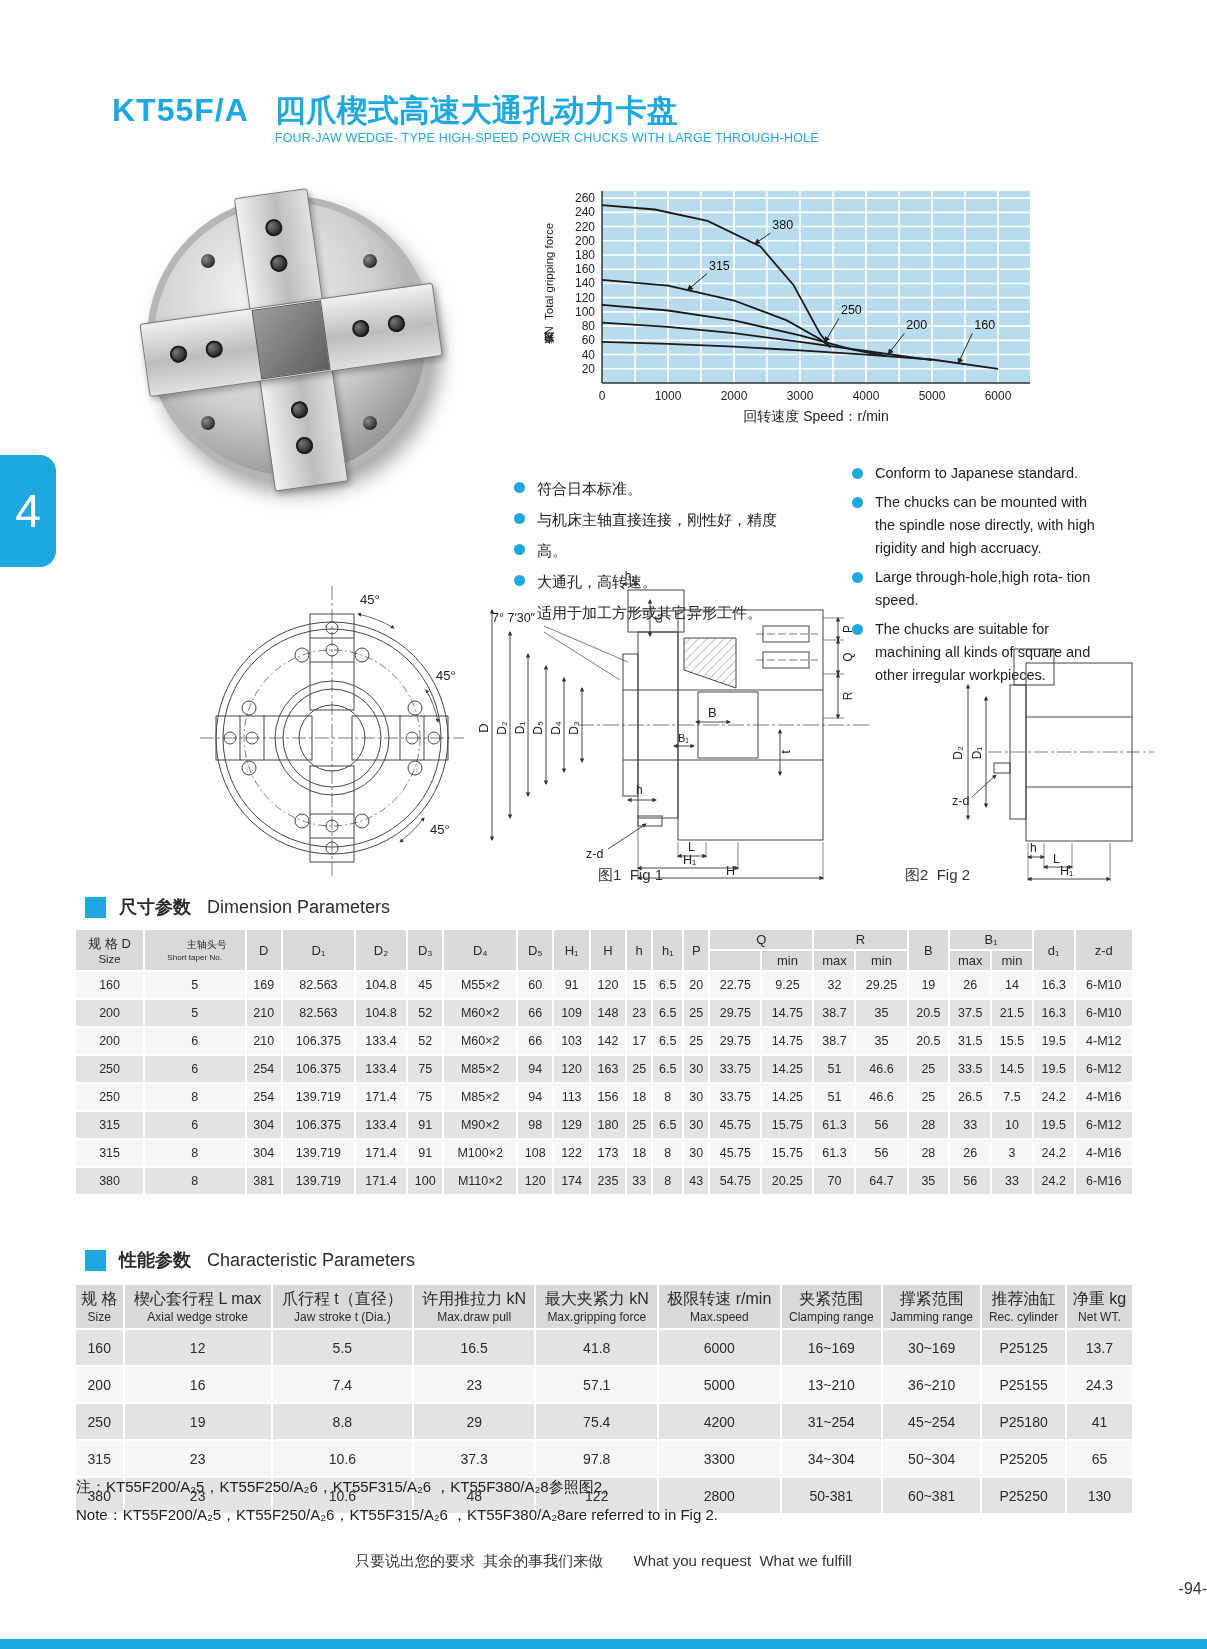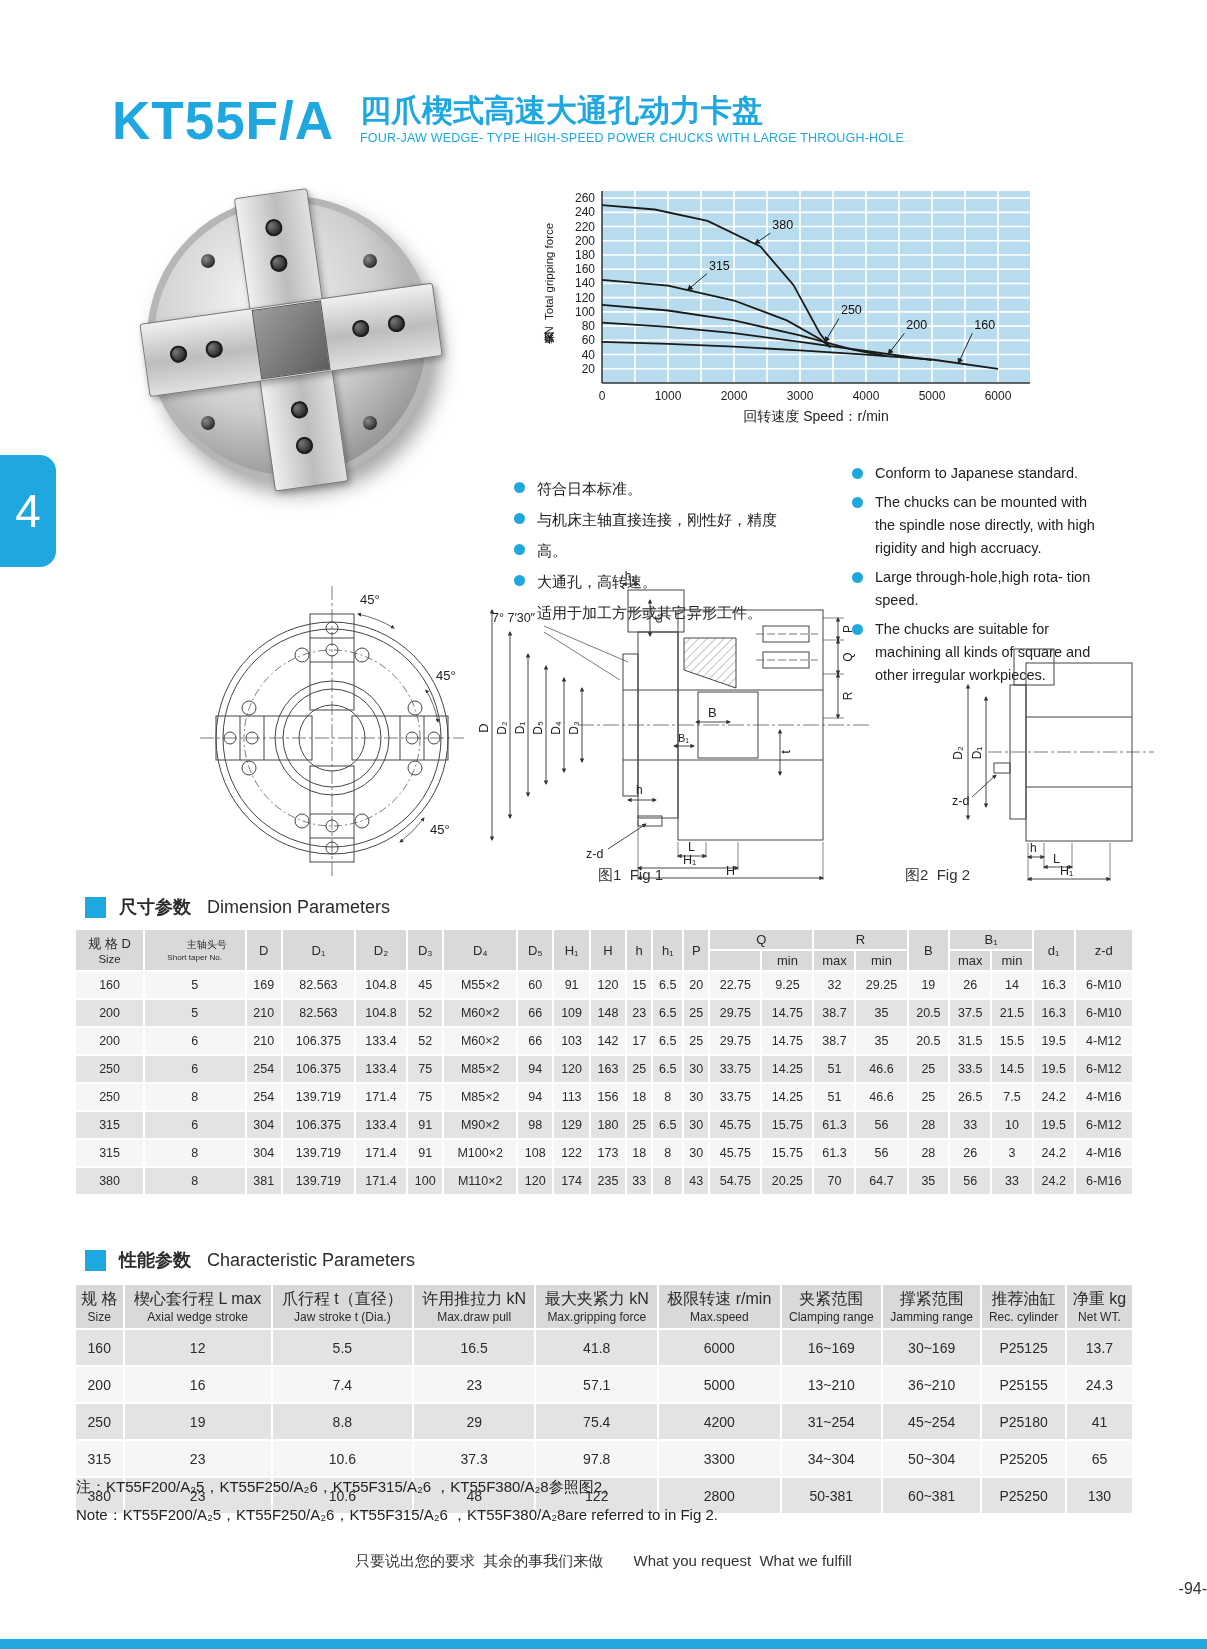--- a/index.html
+++ b/index.html
@@ -11,21 +11,21 @@
   .page{position:relative;width:1207px;height:1649px;background:#fff;overflow:hidden;
         font-family:"Liberation Sans","DejaVu Sans",sans-serif;color:var(--ink);}
 
   
   .tab4{position:absolute;left:0;top:455px;width:56px;height:112px;background:var(--blue);
         border-radius:0 16px 16px 0;color:#fff;font-size:46px;display:flex;align-items:center;
         justify-content:center;font-weight:400;}
 
   
   .hdr{position:absolute;left:112px;top:94px;display:flex;align-items:flex-start;}
-  .model{color:var(--blue);font-size:53px;font-weight:bold;letter-spacing:1px;line-height:1;}
+  .model{color:var(--blue);font-size:32px;font-weight:bold;letter-spacing:1px;line-height:1;}
   .titles{margin-left:26px;}
   .title-cn{color:var(--blue);font-size:31px;font-weight:bold;line-height:1.1;}
   .title-en{color:var(--blue);font-size:12.5px;letter-spacing:.2px;margin-top:3px;}
 
   
   .chuck{position:absolute;left:135px;top:188px;width:320px;height:308px;}
   .disc{position:absolute;left:12px;top:8px;width:286px;height:286px;border-radius:50%;
         background:radial-gradient(circle at 40% 35%,#f6f6f6,#cfcfcf 45%,#8f8f8f 78%,#6b6b6b);
         box-shadow:8px 12px 20px rgba(0,0,0,.35), inset 0 0 0 7px #b6b6b6;}
   .facebolt{position:absolute;width:14px;height:14px;border-radius:50%;

